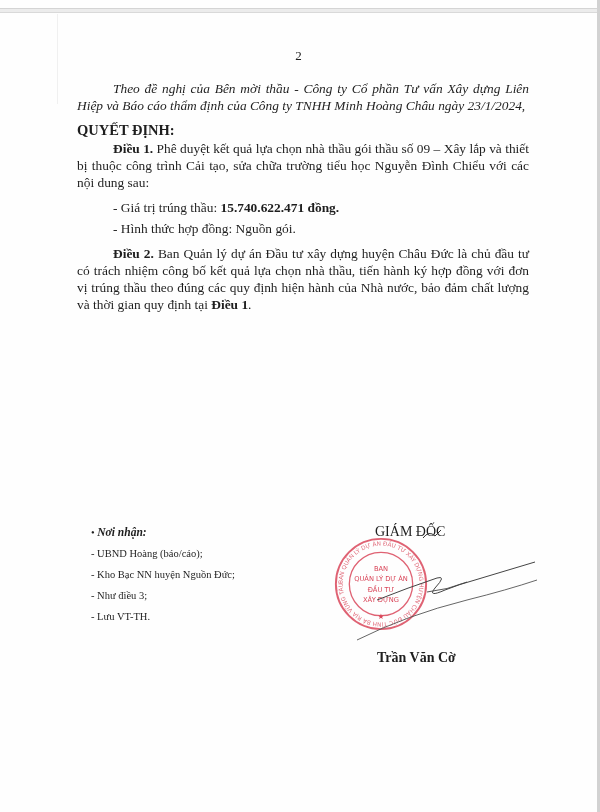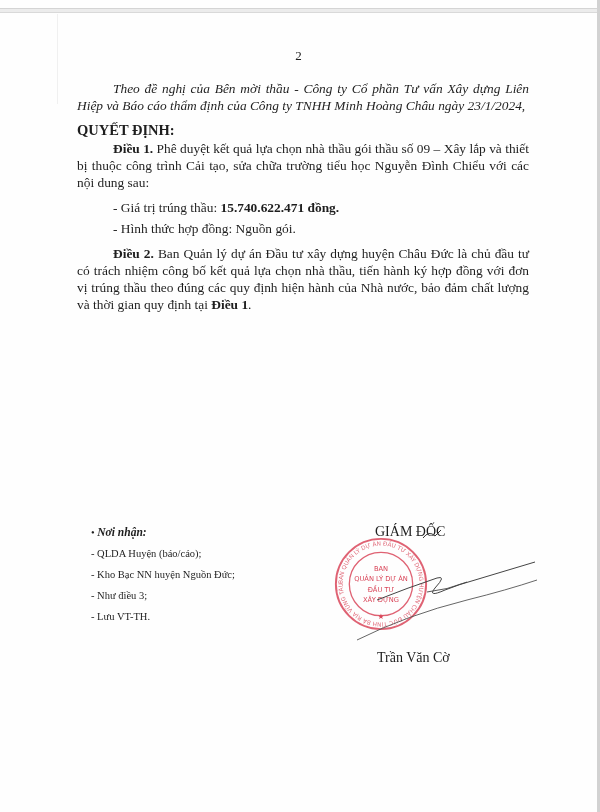--- a/index.html
+++ b/index.html
@@ -46,21 +46,21 @@
   b { font-weight: bold; }
   .footer {
     position: absolute; left: 77px; top: 522px; width: 452px; height: 160px;
   }
   .recipients { position: absolute; left: 14px; top: 0; font-size: 10.5px; line-height: 21px; }
   .recipients .label { font-style: italic; font-weight: bold; font-size: 11.5px; }
   .signer-title {
     position: absolute; left: 298px; top: 2px; font-weight: normal; font-size: 14px;
   }
   .signer-name {
-    position: absolute; left: 300px; top: 128px; font-weight: normal; font-size: 14px;
+    position: absolute; left: 300px; top: 128px; font-weight: bold; font-size: 14px;
   }
   .stamp {
     position: absolute; left: 256px; top: 14px; width: 96px; height: 96px;
   }
   .signature { position: absolute; left: 260px; top: 0px; width: 200px; height: 130px; }
 </style>
 </head>
 <body>
 
 <div class="prev-page-bottom"></div>
@@ -87,21 +87,21 @@
   <div class="gap"></div>
   <div class="gap"></div>
 
   <p class="indent"><b>Điều 2.</b><span> Ban Quản lý dự án Đầu tư xây dựng huyện Châu Đức là chủ đầu tư có trách nhiệm công bố kết quả lựa chọn nhà thầu, tiến hành ký hợp đồng với đơn vị trúng thầu theo đúng các quy định hiện hành của Nhà nước, bảo đảm chất lượng và thời gian quy định tại </span><b>Điều 1</b><span>.</span></p>
   <div class="gap"></div>
 </div>
 
 <div class="footer">
   <div class="recipients">
     <div><span>• </span><span class="label">Nơi nhận:</span></div>
-    <div>- QLDA Huyện (báo/cáo);</div>
+    <div>- UBND Hoàng (báo/cáo);</div>
     <div>- Kho Bạc NN huyện Nguồn Đức;</div>
     <div>- Như điều 3;</div>
     <div>- Lưu VT-TH.</div>
   </div>
 
   <svg class="stamp" viewBox="0 0 100 100">
     <circle cx="50" cy="50" r="47" fill="none" stroke="#d9475a" stroke-width="2" opacity="0.85"></circle>
     <circle cx="50" cy="50" r="33" fill="none" stroke="#d9475a" stroke-width="1.4" opacity="0.85"></circle>
     <path id="ring" d="M50,50 m-40,0 a40,40 0 1,1 80,0 a40,40 0 1,1 -80,0" fill="none"></path>
     <text font-size="6" fill="#d9475a" opacity="0.8" font-family="DejaVu Sans, sans-serif">

